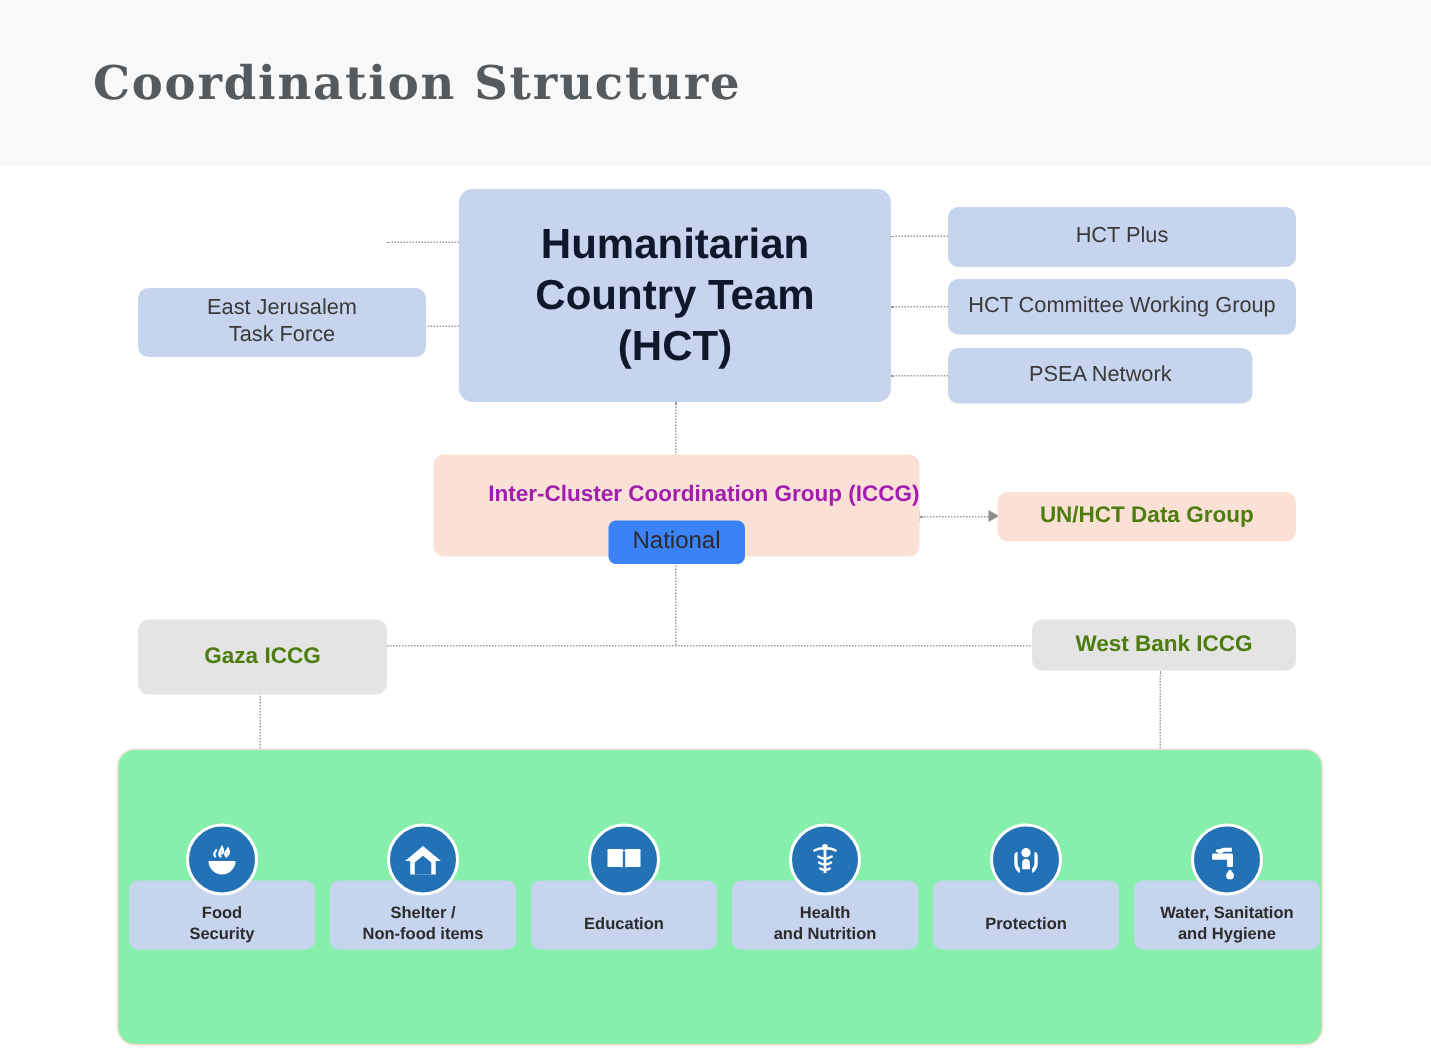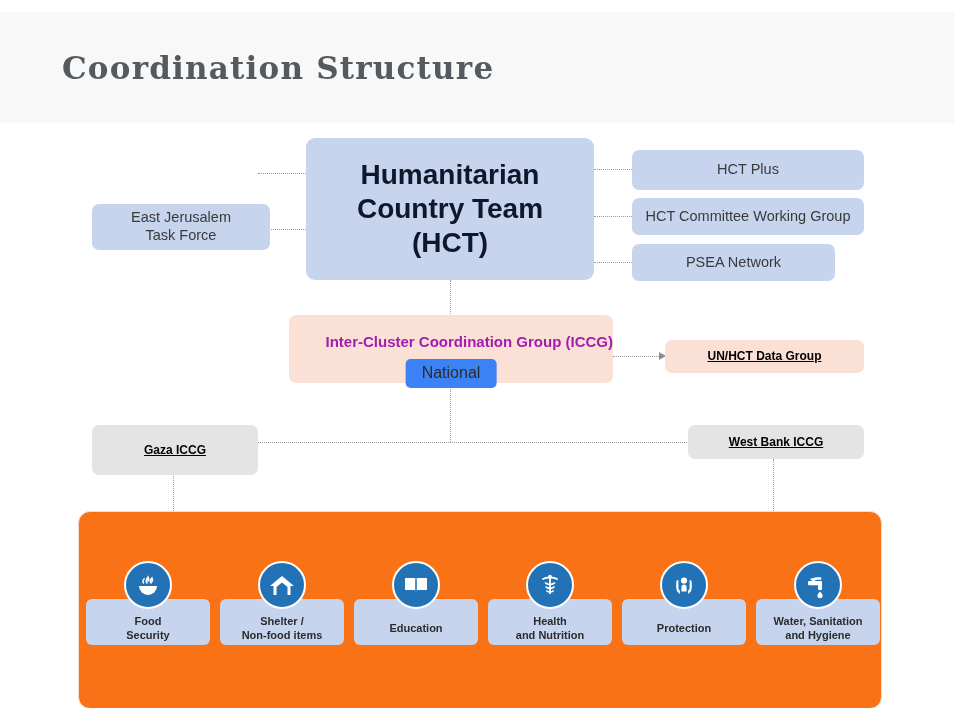--- a/index.html
+++ b/index.html
@@ -5,21 +5,21 @@
   html, body {
     margin: 0; padding: 0;
     background: #ffffff;
   }
   body {
     width: 954px; height: 708px;
     position: relative;
     font-family: "Liberation Sans", sans-serif;
     overflow: hidden;
   }
-  #canvas { position: absolute; inset: 0; margin-top: 12px; }
+  #canvas { position: absolute; inset: 0; }
 
   
   .header-band {
     position: absolute; left: 0; top: 0;
     width: 954px; height: 111px;
     background: #f8f8f8;
   }
   .page-title {
     position: absolute; left: 62px; top: 38px;
     font-family: "DejaVu Serif", "Liberation Serif", serif;
@@ -72,24 +72,23 @@
     left: 50%; transform: translateX(-50%);
     top: 44px;
     background: #3b82f6;
     border-radius: 5px;
     padding: 4px 16px 5px 16px;
     font-size: 16px;
     font-weight: 400;
     color: #2b2b2b;
   }
   .node-strong {
-    font-size: 12px;
-    font-weight: 700;
-    color: #000000;
-    text-decoration: underline;
+    font-size: 15px;
+    font-weight: 700;
+    color: #4d7c0f;
   }
 
   
   .hline {
     position: absolute;
     height: 0;
     border-top: 1.5px dotted #9a9a9a;
   }
   .vline {
     position: absolute;
@@ -107,21 +106,21 @@
   .arrow.left  { border-right: 7px solid #8d8d8d; }
   .arrow.right { border-left: 7px solid #8d8d8d; }
 
   
   .cluster-panel {
     position: absolute;
     left: 78px; top: 499px;
     width: 804px; height: 198px;
     border: 1.5px solid #f7ddd1;
     border-radius: 12px;
-    background: #f97316;
+    background: #86efac;
     box-sizing: border-box;
   }
   .cluster {
     position: absolute;
     width: 124px;
   }
   .cluster-label {
     position: absolute;
     left: 0; top: 38px;
     width: 124px; height: 46px;
@@ -176,21 +175,21 @@
   <div class="arrow left" style="left:606px; top:340px;"></div>
   <div class="arrow right" style="left:659px; top:340px;"></div>
 
   <div class="vline" style="left:450px; top:371px; height:59px;"></div>
   <div class="hline" style="left:173px; top:430px; width:600px;"></div>
 
   <div class="vline" style="left:173px; top:447px; height:52px;"></div>
   <div class="vline" style="left:773px; top:447px; height:52px;"></div>
 
 
-  <div class="node blue node-side" style="left:92px; top:192px; width:178px; height:46px;">East Jerusalem
+  <div class="node blue node-side" style="left:92px; top:192px; width:192px; height:46px;">East Jerusalem
 Task Force</div>
 
   <div class="node blue node-hct" style="left:306px; top:126px; width:288px; height:142px;">Humanitarian Country Team
 (HCT)</div>
 
   <div class="node blue node-side" style="left:632px; top:138px; width:232px; height:40px;">HCT Plus</div>
 
   <div class="node blue node-side" style="left:632px; top:186px; width:232px; height:37px;">HCT Committee Working Group</div>
 
   <div class="node blue node-side" style="left:632px; top:232px; width:203px; height:37px;">PSEA Network</div>

